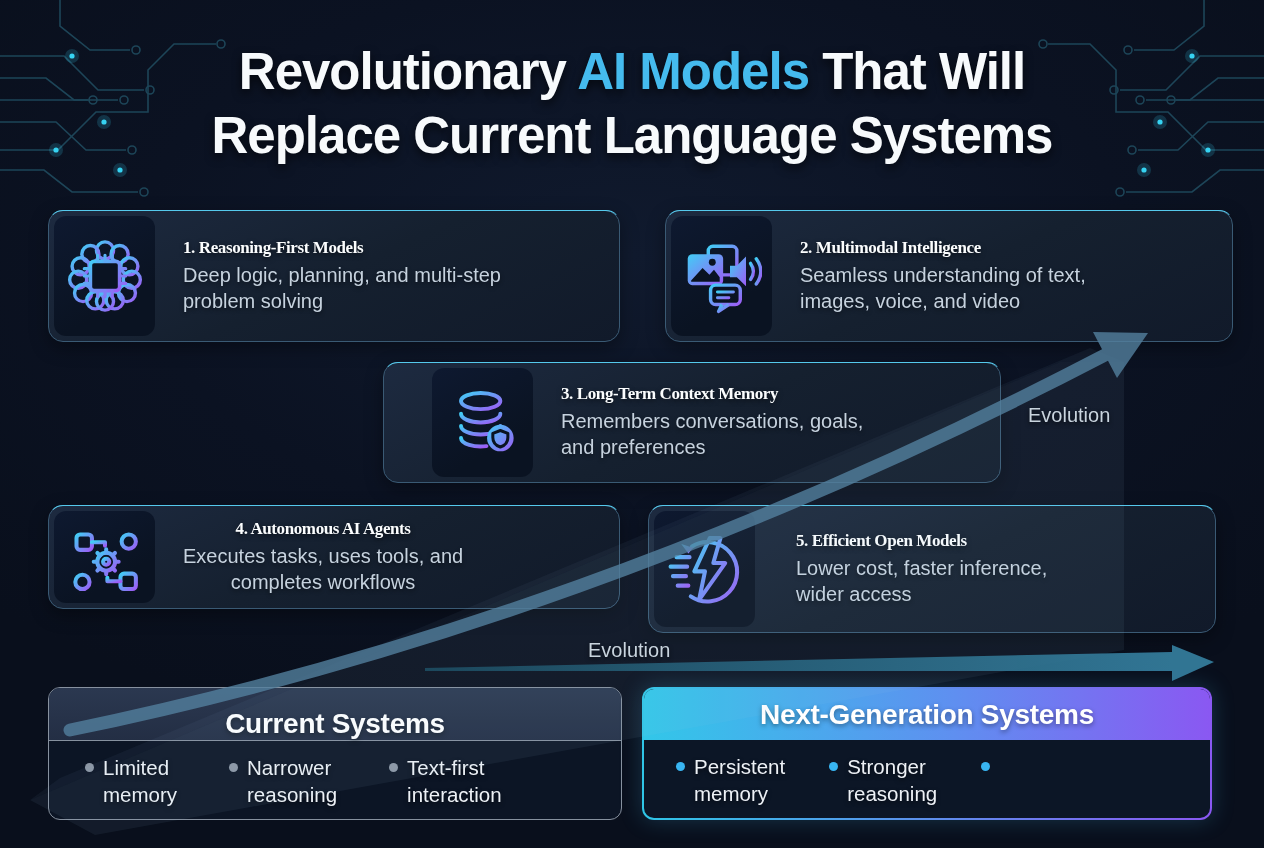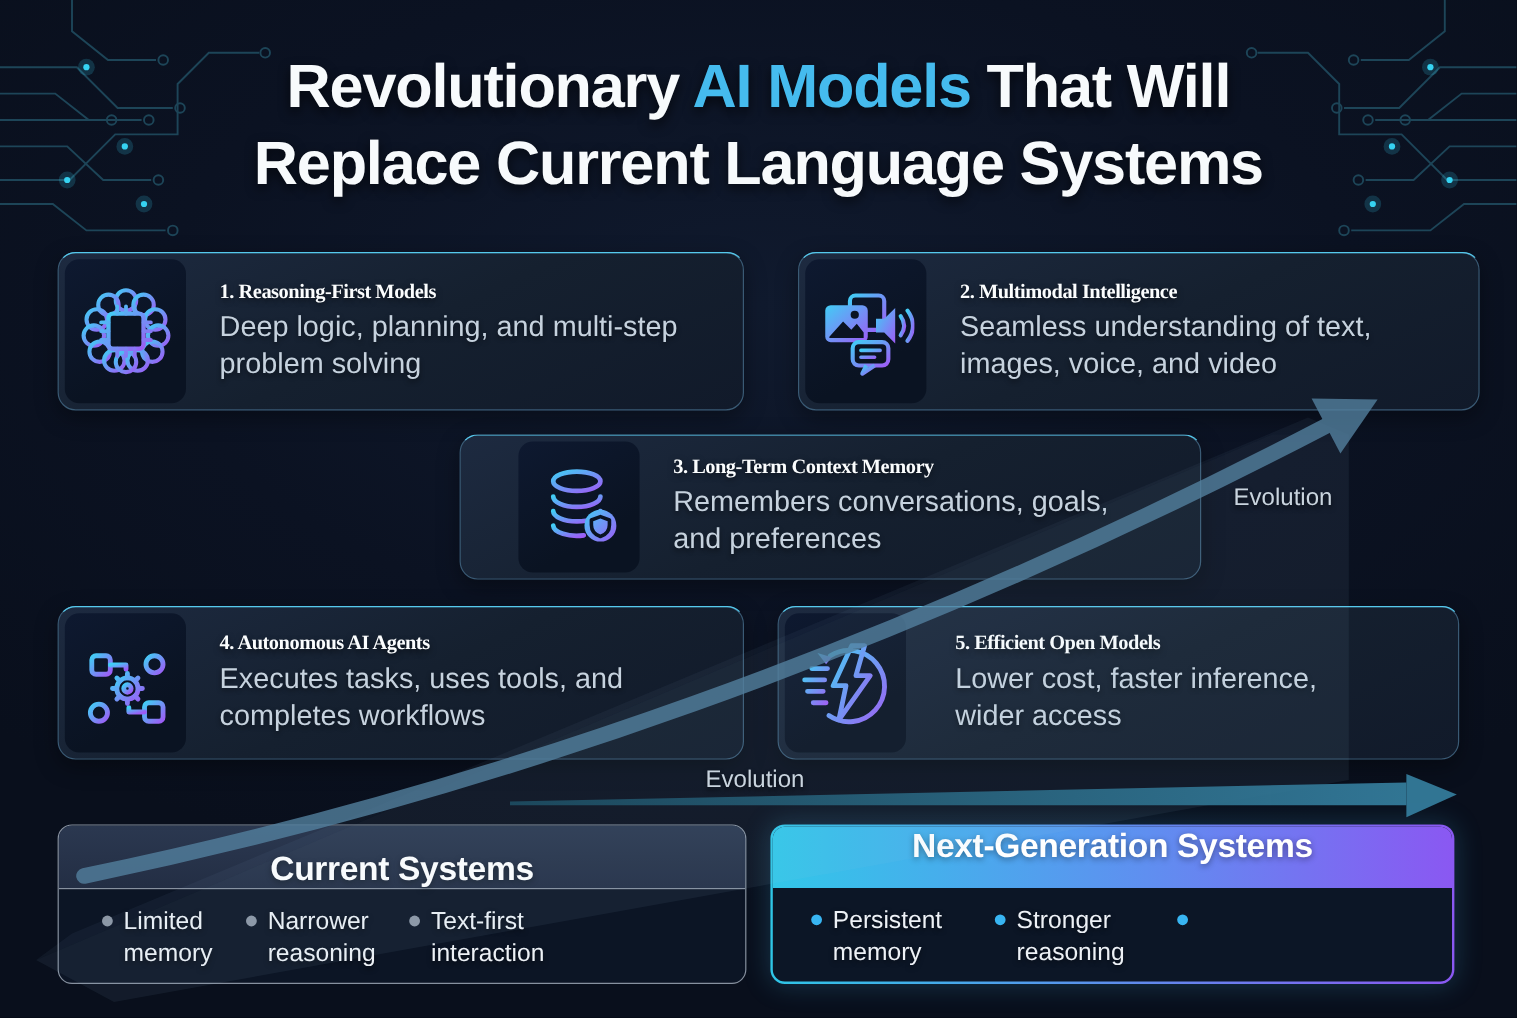--- a/index.html
+++ b/index.html
@@ -30,21 +30,21 @@
     content:'';position:absolute;inset:-1.5px;border-radius:15px;pointer-events:none;
     border:1.5px solid transparent;border-top-color:#55c9ec;
   }
   .icon-tile{
     flex:0 0 auto;margin:5px;align-self:stretch;width:101px;border-radius:12px;
     background:linear-gradient(150deg,#0e1930 0%,#0a1322 70%);
     display:flex;align-items:center;justify-content:center;
   }
   .card-text{padding:0 24px 0 23px;}
   .card-title{font-size:17px;font-weight:800;letter-spacing:-.4px;color:#fbfdfe;text-shadow:0 2px 5px rgba(0,0,0,.55);font-family:Liberation Serif, serif;}
-  .card-desc{margin-top:5px;font-size:24px;line-height:1.28;color:#c6d2de;white-space:pre-line;text-shadow:0 2px 4px rgba(0,0,0,.45);}
+  .card-desc{margin-top:5px;font-size:20px;line-height:1.28;color:#c6d2de;white-space:pre-line;text-shadow:0 2px 4px rgba(0,0,0,.45);}
 
   .overlay{position:absolute;inset:0;z-index:5;pointer-events:none;}
   .evo-label{position:absolute;z-index:6;font-size:20px;color:#c9d4de;text-shadow:0 2px 4px rgba(0,0,0,.6);}
   .evo-label.diag{left:1028px;top:404px;}
   .evo-label.horiz{left:588px;top:639px;}
 
   .panel{position:absolute;top:687px;height:133px;z-index:4;border-radius:12px;}
   .panel-current{
     left:48px;width:574px;background:#0c1525;border:1.5px solid #87919f;overflow:hidden;
   }
@@ -53,24 +53,24 @@
     border-bottom:1.5px solid #87919f;display:flex;align-items:flex-end;justify-content:center;
   }
   .panel-next{
     left:642px;width:570px;background:linear-gradient(90deg,#2fc6e7,#8a58f2);
     padding:2px;box-shadow:0 0 22px rgba(64,170,220,.25);
   }
   .panel-next-inner{background:#0c1626;border-radius:10px;overflow:hidden;height:100%;}
   .panel-next .panel-header{
     height:51px;margin:-0px;border-radius:9px 9px 0 0;
     background:linear-gradient(90deg,#32c7e9 0%,#5f8ff0 55%,#8a58f2 100%);
-    display:flex;align-items:flex-start;justify-content:center;
+    display:flex;align-items:center;justify-content:center;
   }
   .panel-title{font-size:28px;font-weight:800;letter-spacing:-.3px;color:#ffffff;text-shadow:0 2px 5px rgba(0,0,0,.4);}
-  .panel-body{display:flex;align-items:flex-start;padding:14px 0 0 36px;gap:28px;}
+  .panel-body{display:flex;align-items:flex-start;padding:14px 0 0 36px;gap:52px;}
   .bullet-item{display:flex;align-items:flex-start;}
   .bullet-dot{width:9px;height:9px;border-radius:50%;margin:8px 9px 0 0;flex:0 0 auto;}
   .panel-current .bullet-dot{background:#8c96a4;}
   .panel-next .bullet-dot{background:#38b5f2;}
   .bullet-text{font-size:20.5px;line-height:1.3;color:#edf1f6;white-space:pre-line;text-shadow:0 2px 4px rgba(0,0,0,.5);}
   .panel-next .panel-body{gap:44px;padding-left:32px;}
 </style>
 </head>
 <body>
 
@@ -229,21 +229,21 @@
         <path d="M47 38.5 l6.5 2.4 v3.6 c0 4.4 -2.6 7 -6.5 8.3 c-3.9 -1.3 -6.5 -3.9 -6.5 -8.3 v-3.6 z" fill="none" stroke="#0a1322" stroke-width="2.6" stroke-linejoin="round"></path>
       </svg>
     </div>
     <div class="card-text">
       <div class="card-title">3. Long-Term Context Memory</div>
       <div class="card-desc">Remembers conversations, goals,
 and preferences</div>
     </div>
   </div>
 
-  <div class="card" style="left:48px;top:505px;width:572px;height:128px;">
+  <div class="card" style="left:48px;top:505px;width:572px;height:104px;text-align:center;">
     <div class="icon-tile">
       <svg width="76" height="76" viewBox="0 0 64 64" fill="none">
         <defs>
             <linearGradient id="g4" x1="0" y1="0" x2="1" y2="1">
               <stop offset="0" stop-color="#41cdf5"></stop>
               <stop offset="1" stop-color="#9d5cf6"></stop>
             </linearGradient>
           </defs>
         <g stroke="url(#g4)" stroke-width="3.4" stroke-linecap="round" stroke-linejoin="round">
           <rect x="8" y="13" width="13" height="13" rx="3"></rect>

